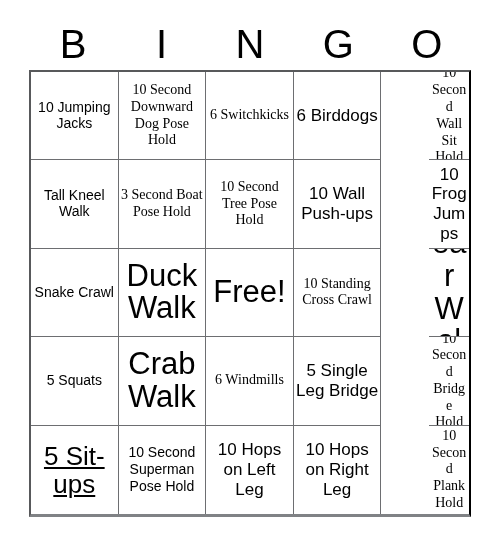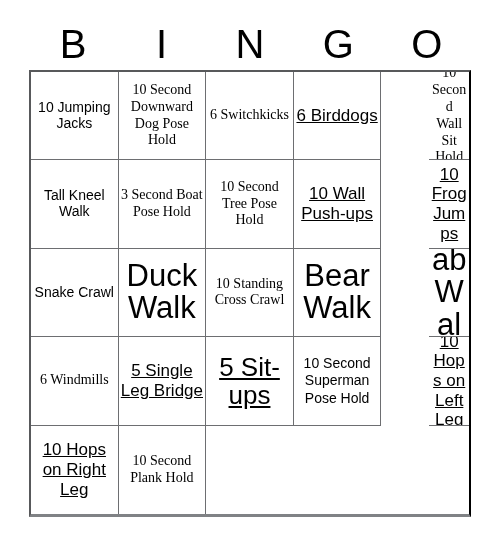--- a/index.html
+++ b/index.html
@@ -84,21 +84,21 @@
     display: block;
     width: 100%;
     line-height: 1.13;
     color: #000000;
     word-wrap: break-word;
     hyphens: none;
   }
   
   .fs-xs  { font-size: 14px; line-height: 1.24; }
   .fs-sm  { font-size: 14px;   line-height: 1.20; font-family: Liberation Serif, serif; }
-  .fs-md  { font-size: 17px;   line-height: 1.16; text-decoration: underline; }
+  .fs-md  { font-size: 17px;   line-height: 1.16; }
   .fs-lg  { font-size: 14px;   line-height: 1.12; }
   .fs-xl  { font-size: 26px;   line-height: 1.08; text-decoration: underline; }
   .fs-xxl { font-size: 31px;   line-height: 1.05; }
 </style>
 </head>
 <body>
 
 <div id="bingo-card">
 
   <div id="header-row">
@@ -140,33 +140,42 @@
       <div class="cell">
         <span class="cell-text fs-md">10 Frog Jumps</span>
       </div>
       <div class="cell">
         <span class="cell-text fs-lg">Snake Crawl</span>
       </div>
       <div class="cell">
         <span class="cell-text fs-xxl">Duck Walk</span>
       </div>
       <div class="cell">
+        <span class="cell-text fs-xxl">Free!</span>
+      </div>
+      <div class="cell">
         <span class="cell-text fs-sm">10 Standing Cross Crawl</span>
       </div>
       <div class="cell">
         <span class="cell-text fs-xxl">Bear Walk</span>
+      </div>
+      <div class="cell">
+        <span class="cell-text fs-lg">5 Squats</span>
       </div>
       <div class="cell">
         <span class="cell-text fs-xxl">Crab Walk</span>
       </div>
       <div class="cell">
         <span class="cell-text fs-sm">6 Windmills</span>
       </div>
       <div class="cell">
         <span class="cell-text fs-md">5 Single Leg Bridge</span>
+      </div>
+      <div class="cell">
+        <span class="cell-text fs-sm">10 Second Bridge Hold</span>
       </div>
       <div class="cell">
         <span class="cell-text fs-xl">5 Sit-ups</span>
       </div>
       <div class="cell">
         <span class="cell-text fs-xs">10 Second Superman Pose Hold</span>
       </div>
       <div class="cell">
         <span class="cell-text fs-md">10 Hops on Left Leg</span>
       </div>

